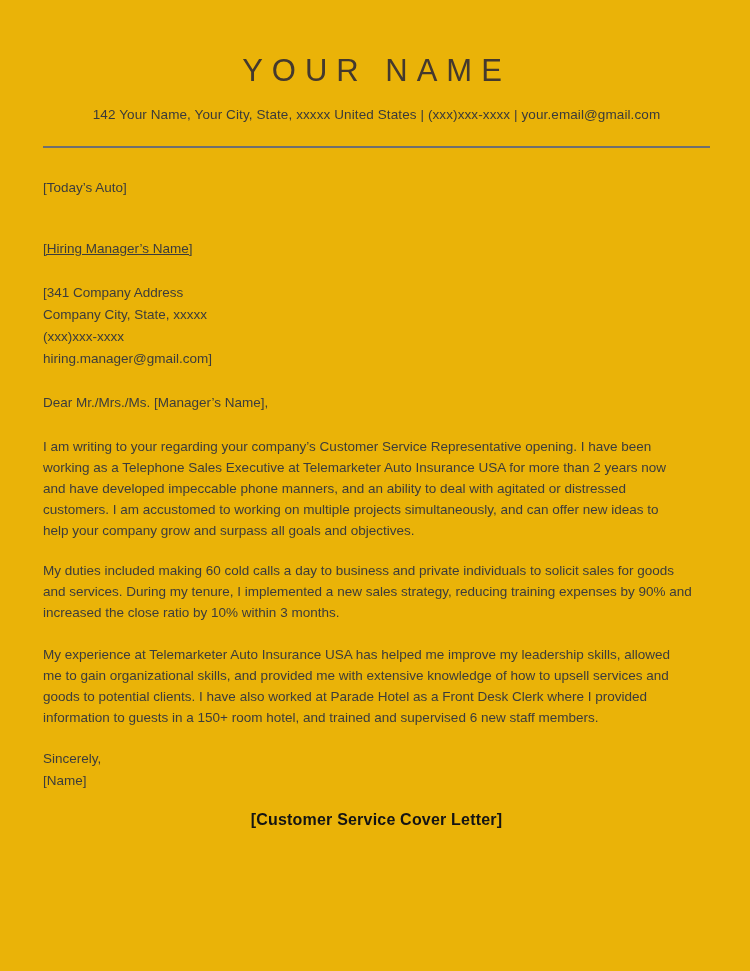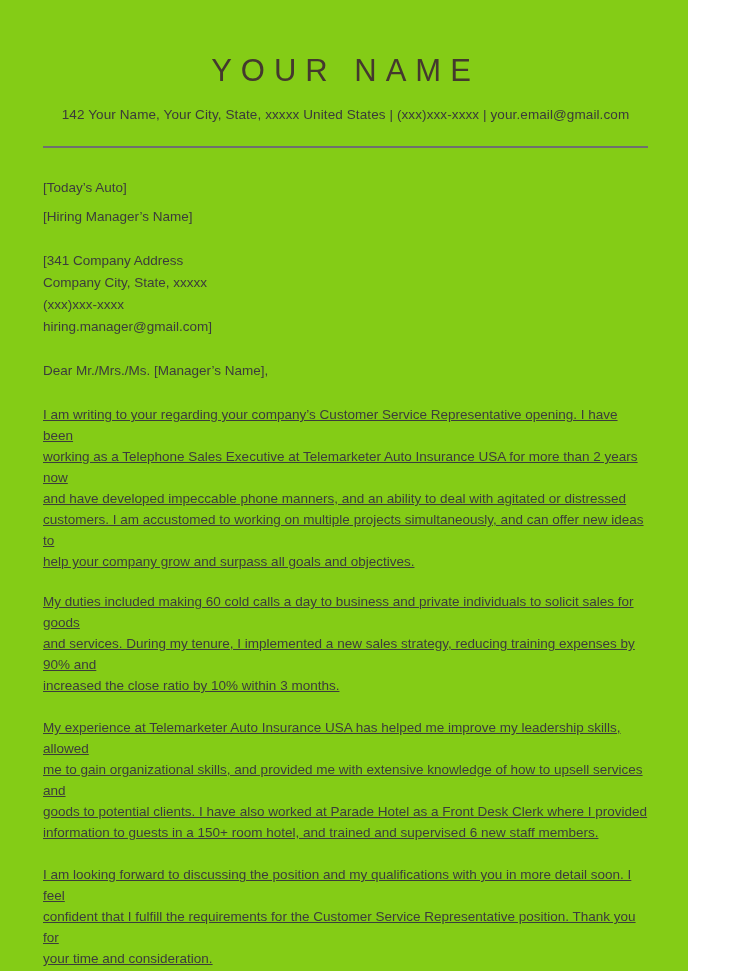--- a/index.html
+++ b/index.html
@@ -8,25 +8,25 @@
     background: #ffffff;
   }
   body {
     width: 750px;
     height: 971px;
     font-family: "Liberation Sans", sans-serif;
     color: #3d3d3d;
     overflow: hidden;
   }
   .page {
-    width: 688px;
+    width: 750px;
     height: 971px;
     box-sizing: border-box;
     padding: 0 40px 0 43px;
-    background: #84cc16;
+    background: #eab308;
   }
   
   .letter-header {
     text-align: center;
   }
   .your-name {
     margin: 0;
     padding-top: 54px;
     font-size: 31px;
     line-height: 34px;
@@ -46,31 +46,30 @@
     border-top: 2px solid #6f6f6f;
     margin: 23px 0 0 0;
   }
   
   .letter-body {
     font-size: 13.5px;
     line-height: 21px;
     color: #3c3c3c;
   }
   .date-line { margin-top: 29px; }
-  .recipient-name { margin-top: 8px; }
+  .recipient-name { margin-top: 40px; text-decoration: underline; }
   .recipient-address {
     margin-top: 23px;
     white-space: pre-line;
     line-height: 22px;
   }
   .salutation { margin-top: 22px; }
   .para {
     margin-top: 22px;
     white-space: pre-line;
-    text-decoration: underline;
   }
   .para-first { margin-top: 23px; }
   .para-2 { margin-top: 19px; }
   .para-3 { margin-top: 21px; }
   .para-4 { margin-top: 21px; }
   .closing { margin-top: 20px; }
   .signature { margin-top: 1px; }
   
   .doc-title {
     margin-top: 15px;
@@ -114,23 +113,21 @@
 
     <div class="para para-2">My duties included making 60 cold calls a day to business and private individuals to solicit sales for goods
 and services. During my tenure, I implemented a new sales strategy, reducing training expenses by 90% and
 increased the close ratio by 10% within 3 months.</div>
 
     <div class="para para-3">My experience at Telemarketer Auto Insurance USA has helped me improve my leadership skills, allowed
 me to gain organizational skills, and provided me with extensive knowledge of how to upsell services and
 goods to potential clients. I have also worked at Parade Hotel as a Front Desk Clerk where I provided
 information to guests in a 150+ room hotel, and trained and supervised 6 new staff members.</div>
 
-    <div class="para para-4">I am looking forward to discussing the position and my qualifications with you in more detail soon. I feel
-confident that I fulfill the requirements for the Customer Service Representative position. Thank you for
-your time and consideration.</div>
 
     <div class="closing">Sincerely,</div>
 
+    <div class="signature">[Name]</div>
   </div>
 
   <div class="doc-title">[Customer Service Cover Letter]</div>
 
 </div>
 
 </body></html>

